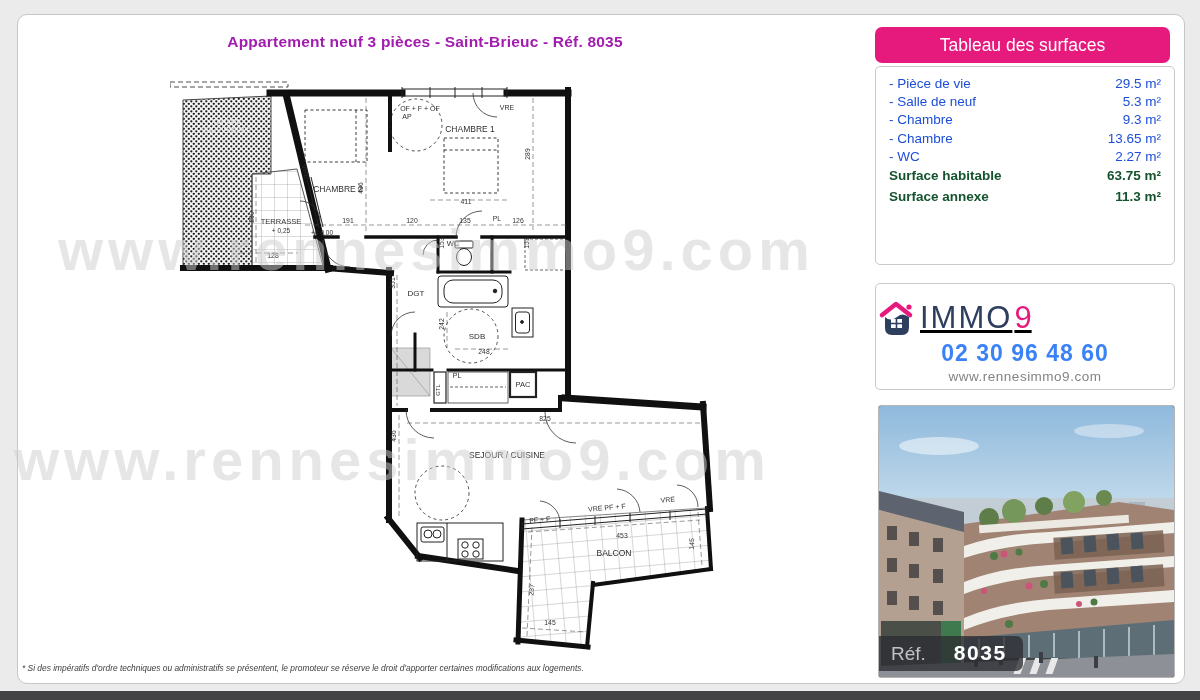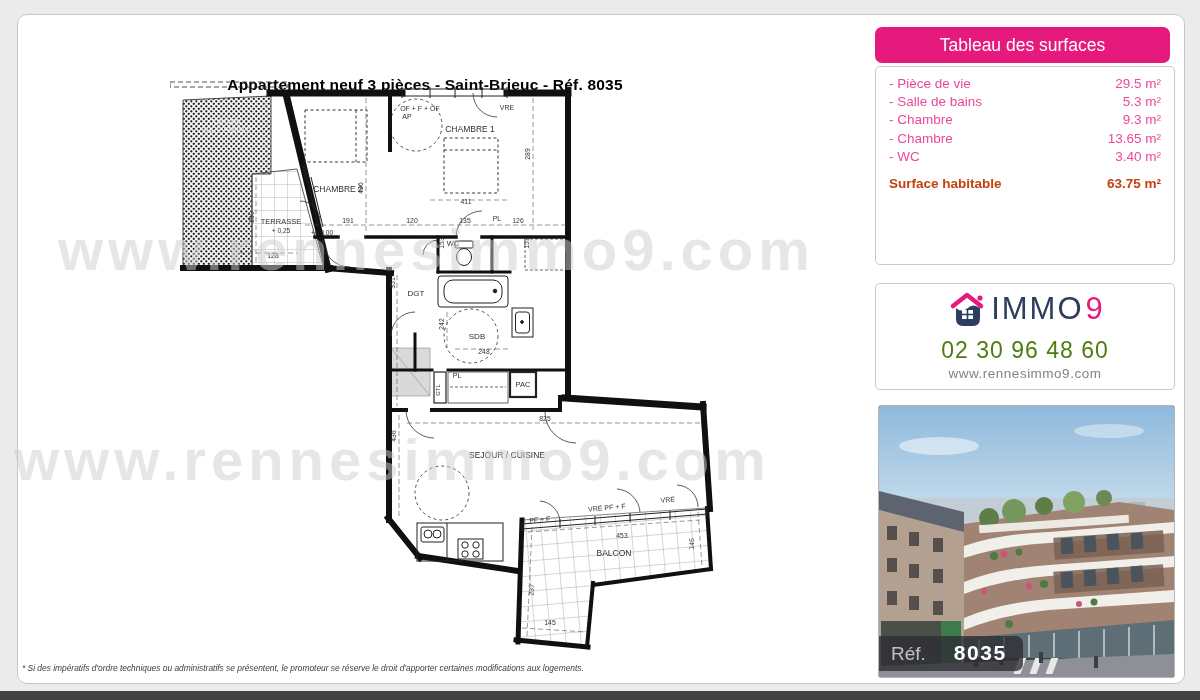--- a/index.html
+++ b/index.html
@@ -1,37 +1,37 @@
 <!DOCTYPE html>
 <html><head>
 <meta charset="utf-8">
 <style>
   html,body{margin:0;padding:0;background:#ebebeb;font-family:"Liberation Sans",sans-serif;}
   #stage{position:relative;width:1200px;height:700px;background:#ebebeb;overflow:hidden;}
   #card{position:absolute;left:17px;top:14px;width:1166px;height:668px;background:#ffffff;
         border:1px solid #c6c6c6;border-radius:10px;}
   .page-title{position:absolute;left:140px;top:33px;width:570px;text-align:center;
-        font-size:15.5px;font-weight:bold;color:#000000;letter-spacing:.2px;margin-top:43px;}
+        font-size:15.5px;font-weight:bold;color:#a21caf;letter-spacing:.2px;}
   
   .wm{position:absolute;font-size:58px;font-weight:bold;color:#cfcfcf;opacity:.5;
       letter-spacing:5px;white-space:nowrap;pointer-events:none;z-index:5;}
   
   .panel-head{position:absolute;left:875px;top:27px;width:295px;height:36px;background:#e6197c;
       border-radius:7px;color:#fff;font-size:17.5px;text-align:center;line-height:36px;}
   .panel-body{position:absolute;left:875px;top:66px;width:300px;height:199px;background:#fff;
       border:1px solid #c9c9c9;border-radius:5px;box-sizing:border-box;padding:8px 13px 0 13px;}
-  .srow{display:flex;justify-content:space-between;font-size:13.5px;color:#ec4899;
+  .srow{display:flex;justify-content:space-between;font-size:13.5px;color:#1d4ed8;
       line-height:18.2px;}
-  .srow.bold{font-weight:bold;color:#c2410c;line-height:20.5px;margin-top:8px;}
+  .srow.bold{font-weight:bold;color:#14532d;line-height:20.5px;}
   .contact{position:absolute;left:875px;top:283px;width:300px;height:107px;background:#fff;
       border:1px solid #c9c9c9;border-radius:5px;box-sizing:border-box;text-align:center;}
-  .brand{margin-top:5px;display:flex;align-items:center;justify-content:center;gap:4px;}
+  .brand{margin-top:14px;display:flex;align-items:center;justify-content:flex-start;gap:4px;text-decoration:underline;}
   .brand-immo{font-size:31px;font-weight:300;letter-spacing:2px;color:#2d3e5f;}
   .brand-9{font-size:31px;font-weight:400;color:#e6197c;margin-left:-2px;}
-  .phone{font-size:23px;font-weight:normal;color:#4d7c0f;letter-spacing:1px;margin-top:8px;}
+  .phone{font-size:23px;font-weight:bold;color:#3b82f6;letter-spacing:1px;margin-top:2px;}
   .website{font-size:13.5px;color:#838383;margin-top:2px;letter-spacing:.5px;}
   .photo{position:absolute;left:878px;top:405px;width:295px;height:271px;border:1px solid #b5b5b5;
       border-radius:3px;overflow:hidden;background:#404040;}
   .refbadge{position:absolute;left:0px;bottom:6px;background:rgba(45,45,50,.78);
       border-radius:0 7px 7px 0;padding:5px 16px 6px 12px;display:flex;align-items:baseline;gap:8px;}
   .ref-label{color:#c2c2c4;font-size:19px;}
   .ref-num{color:#ffffff;font-size:21px;font-weight:bold;letter-spacing:1.5px;margin-left:20px;}
   .footnote{position:absolute;left:22px;top:663px;font-size:8.4px;color:#3c3c3c;font-style:italic;}
   .bottombar{position:absolute;left:0;top:691px;width:1200px;height:9px;background:#434345;}
   #plan{position:absolute;left:170px;top:80px;z-index:2;}
@@ -268,38 +268,42 @@
   <div class="wm" style="left:14px;top:426px;">www.rennesimmo9.com</div>
 
   <div class="panel-head">Tableau des surfaces</div>
 
   <div class="panel-body">
     <div class="srow">
         <span>- Pièce de vie</span>
         <span>29.5 m²</span>
       </div>
     <div class="srow">
-        <span>- Salle de bains</span>
+        <span>- Salle de neuf</span>
         <span>5.3 m²</span>
       </div>
     <div class="srow">
         <span>- Chambre</span>
         <span>9.3 m²</span>
       </div>
     <div class="srow">
         <span>- Chambre</span>
         <span>13.65 m²</span>
       </div>
     <div class="srow">
         <span>- WC</span>
-        <span>3.40 m²</span>
+        <span>2.27 m²</span>
       </div>
     <div class="srow bold">
         <span>Surface habitable</span>
         <span>63.75 m²</span>
+      </div>
+    <div class="srow bold">
+        <span>Surface annexe</span>
+        <span>11.3 m²</span>
       </div>
   </div>
 
   <div class="contact">
     <div class="brand">
       <svg width="40" height="40" viewBox="0 0 40 40">
         <path d="M6,17 L20,6 L34,17" fill="none" stroke="#e6197c" stroke-width="4.5" stroke-linecap="round" stroke-linejoin="round"></path>
         <circle cx="33" cy="9" r="2.6" fill="#e6197c"></circle>
         <path d="M9,19 L9,30 Q9,37 16,37 L26,37 Q33,37 33,29 L33,19 Q26,14 21,19 Q14,24 9,19 Z" fill="#2d3e5f"></path>
         <rect x="15" y="21" width="11" height="9" fill="#ffffff"></rect>

